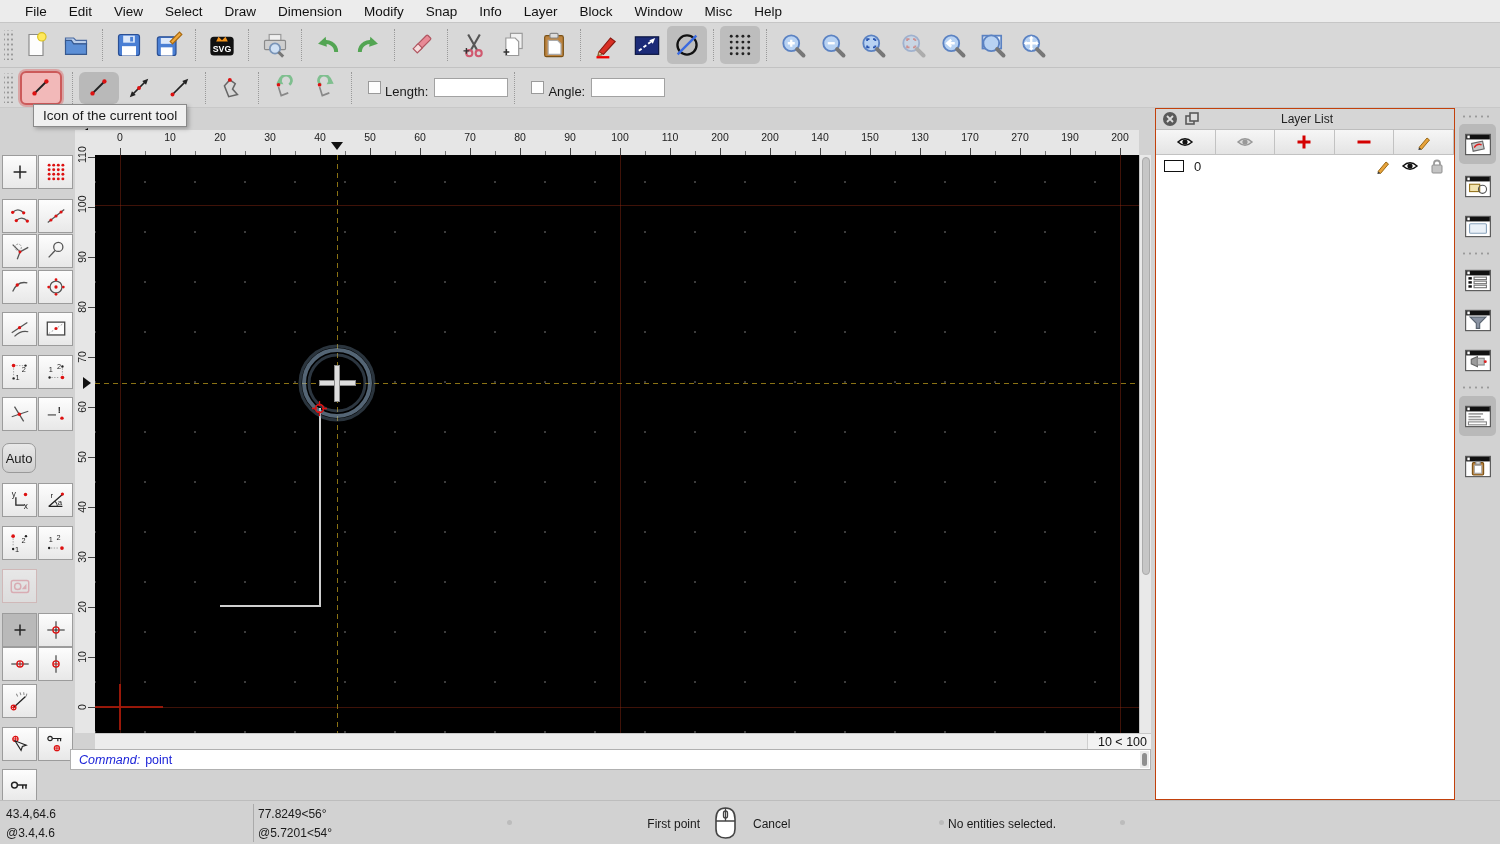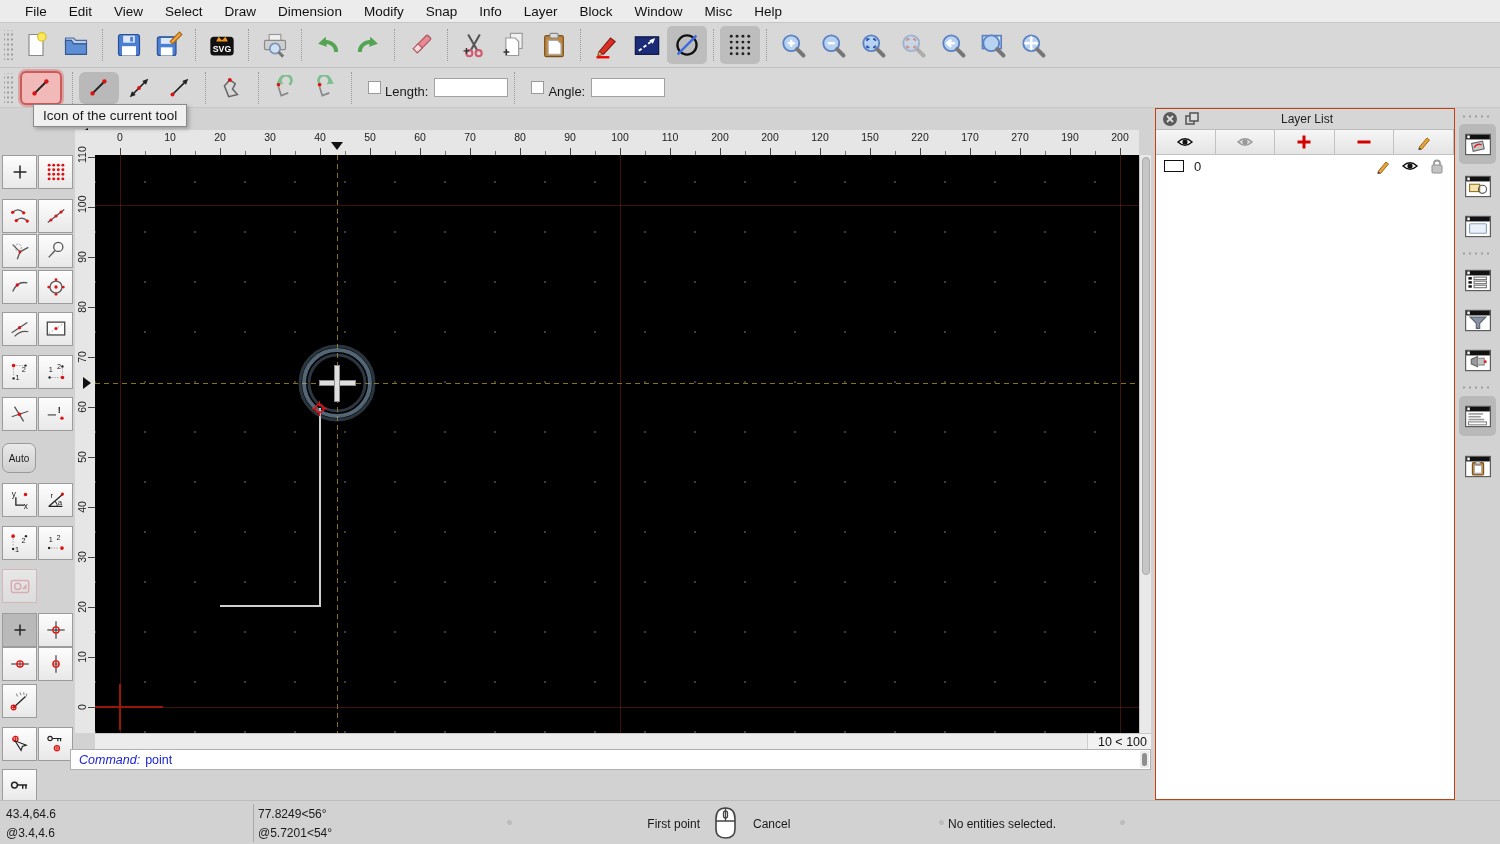--- a/index.html
+++ b/index.html
@@ -67,21 +67,21 @@
 
   
   #sidebar { position:absolute; left:0; top:108px; width:75px; height:692px; background:#d2d2d2; }
   .sb-btn { position:absolute; width:35px; height:34px; background:linear-gradient(#fdfdfd,#e8e8e8);
             border:1px solid #9c9c9c; display:flex; align-items:center; justify-content:center; }
   .sb-btn.col2 { left:38px; } .sb-btn.col1 { left:2px; }
   .sb-btn.pressed { background:#b9b9b9; }
   .sb-btn.disabled { opacity:.5; border-color:#d0a0a0; }
   .sb-auto { position:absolute; left:2px; width:34px; height:30px; border-radius:7px;
              background:linear-gradient(#e9e9e9,#cfcfcf); border:1px solid #9a9a9a;
-             font-size:10px; display:flex; align-items:center; justify-content:center; }
+             font-size:13px; display:flex; align-items:center; justify-content:center; }
 
   
   #canvas { position:absolute; left:95px; top:155px; width:1044px; height:578px; background:#000;
             overflow:hidden; }
   #grid-dots { position:absolute; inset:0;
                background-image:radial-gradient(circle,#3c3c3c 1px,transparent 1.4px);
                background-size:50px 50px; background-position:25px 2px; }
   .meta-v { position:absolute; top:0; bottom:0; width:1px; background:rgba(140,40,18,.45); }
   .meta-h { position:absolute; left:0; right:0; height:1px; background:rgba(140,40,18,.45); }
   #cross-h { position:absolute; left:0; right:0; top:228px; height:1px;
@@ -535,27 +535,27 @@
       <span class="hr-tick minor" style="left: 550px;"></span>
       <span class="hr-label" style="left: 575px;">110</span>
       <span class="hr-tick" style="left: 575px;"></span>
       <span class="hr-tick minor" style="left: 600px;"></span>
       <span class="hr-label" style="left: 625px;">200</span>
       <span class="hr-tick" style="left: 625px;"></span>
       <span class="hr-tick minor" style="left: 650px;"></span>
       <span class="hr-label" style="left: 675px;">200</span>
       <span class="hr-tick" style="left: 675px;"></span>
       <span class="hr-tick minor" style="left: 700px;"></span>
-      <span class="hr-label" style="left: 725px;">120</span>
+      <span class="hr-label" style="left: 725px;">140</span>
       <span class="hr-tick" style="left: 725px;"></span>
       <span class="hr-tick minor" style="left: 750px;"></span>
       <span class="hr-label" style="left: 775px;">150</span>
       <span class="hr-tick" style="left: 775px;"></span>
       <span class="hr-tick minor" style="left: 800px;"></span>
-      <span class="hr-label" style="left: 825px;">220</span>
+      <span class="hr-label" style="left: 825px;">130</span>
       <span class="hr-tick" style="left: 825px;"></span>
       <span class="hr-tick minor" style="left: 850px;"></span>
       <span class="hr-label" style="left: 875px;">170</span>
       <span class="hr-tick" style="left: 875px;"></span>
       <span class="hr-tick minor" style="left: 900px;"></span>
       <span class="hr-label" style="left: 925px;">270</span>
       <span class="hr-tick" style="left: 925px;"></span>
       <span class="hr-tick minor" style="left: 950px;"></span>
       <span class="hr-label" style="left: 975px;">190</span>
       <span class="hr-tick" style="left: 975px;"></span>

